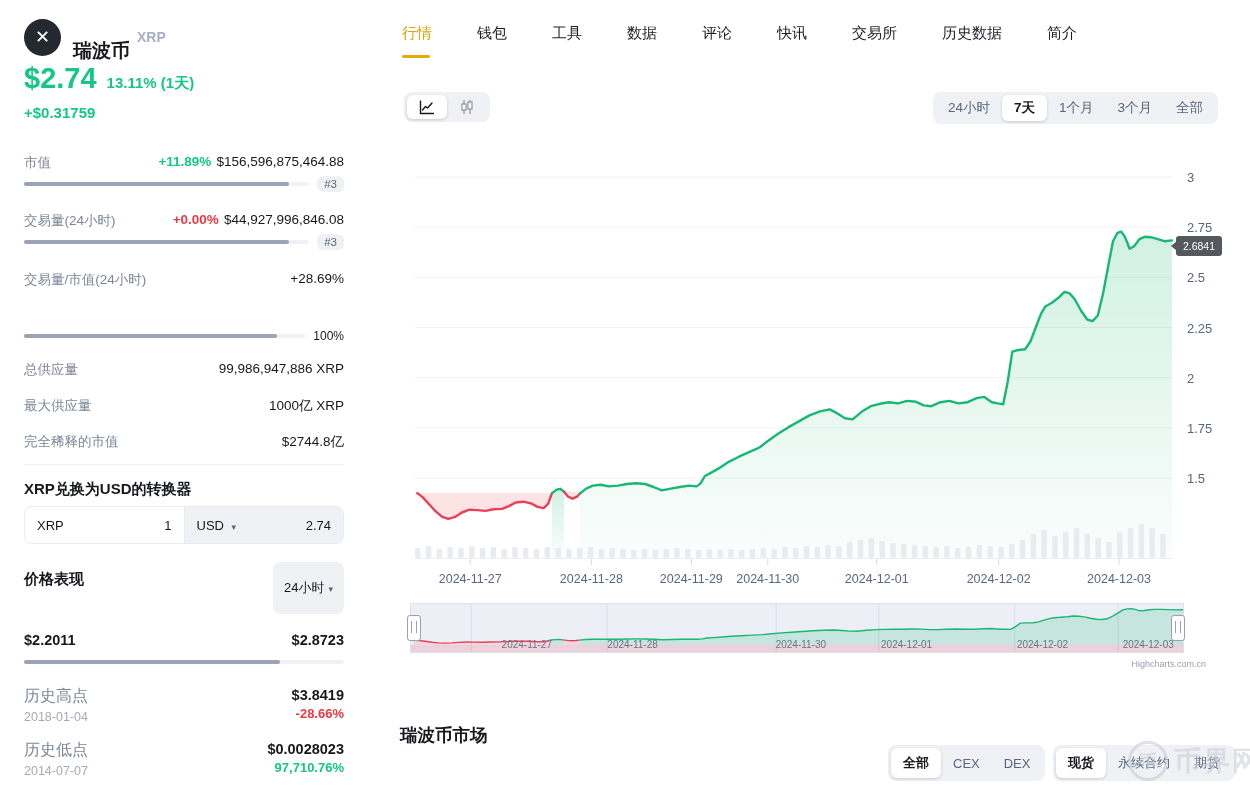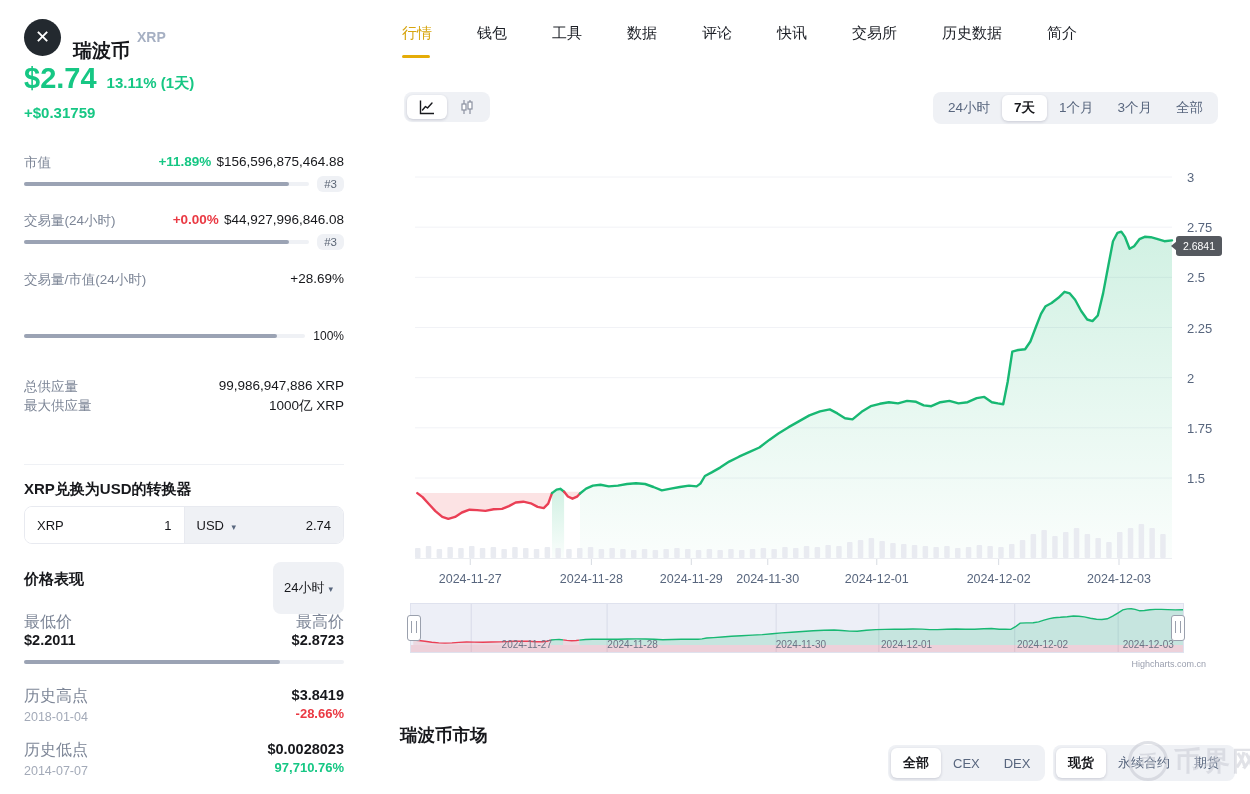--- a/index.html
+++ b/index.html
@@ -116,27 +116,31 @@
     <span class="val">+28.69%</span>
   </div>
 
   <div class="barline" style="top:329px">
     <div class="track">
         <div class="fill" style="width: 90%;"></div>
       </div>
     <span class="pctnote">100%</span>
   </div>
 
-  <div class="srow" style="top:378px">
+  <div class="srow" style="top:361px">
     <span class="lbl">总供应量</span>
     <span class="val">99,986,947,886 XRP</span>
   </div>
   <div class="srow" style="top:397px">
     <span class="lbl">最大供应量</span>
     <span class="val">1000亿 XRP</span>
+  </div>
+  <div class="srow" style="top:433px">
+    <span class="lbl">完全稀释的市值</span>
+    <span class="val">$2744.8亿</span>
   </div>
 
   <div class="divider" style="top:464px"></div>
 
   <div class="sec-title" style="top:480px">XRP兑换为USD的转换器</div>
   <div class="conv-box">
     <div class="conv-cell conv-left">
       <span>XRP</span>
       <span class="val">1</span>
     </div>
@@ -144,24 +148,20 @@
       <span><span>USD</span> <span class="caret">▾</span></span>
       <span class="val">2.74</span>
     </div>
   </div>
 
   <div class="sec-title" style="top:570px">价格表现</div>
   <div class="pill-sm">
     <span>24小时</span><span class="caret">▾</span>
   </div>
 
-  <div class="hl-row" style="top:612px">
-    <span class="lbl">最低价</span>
-    <span class="lbl">最高价</span>
-  </div>
   <div class="hl-row" style="top:632px;font-weight:bold;font-size:14.5px">
     <span>$2.2011</span>
     <span>$2.8723</span>
   </div>
   <div class="barline" style="top:660px">
     <div class="track">
         <div class="fill" style="width: 80%;"></div>
       </div>
   </div>
 

